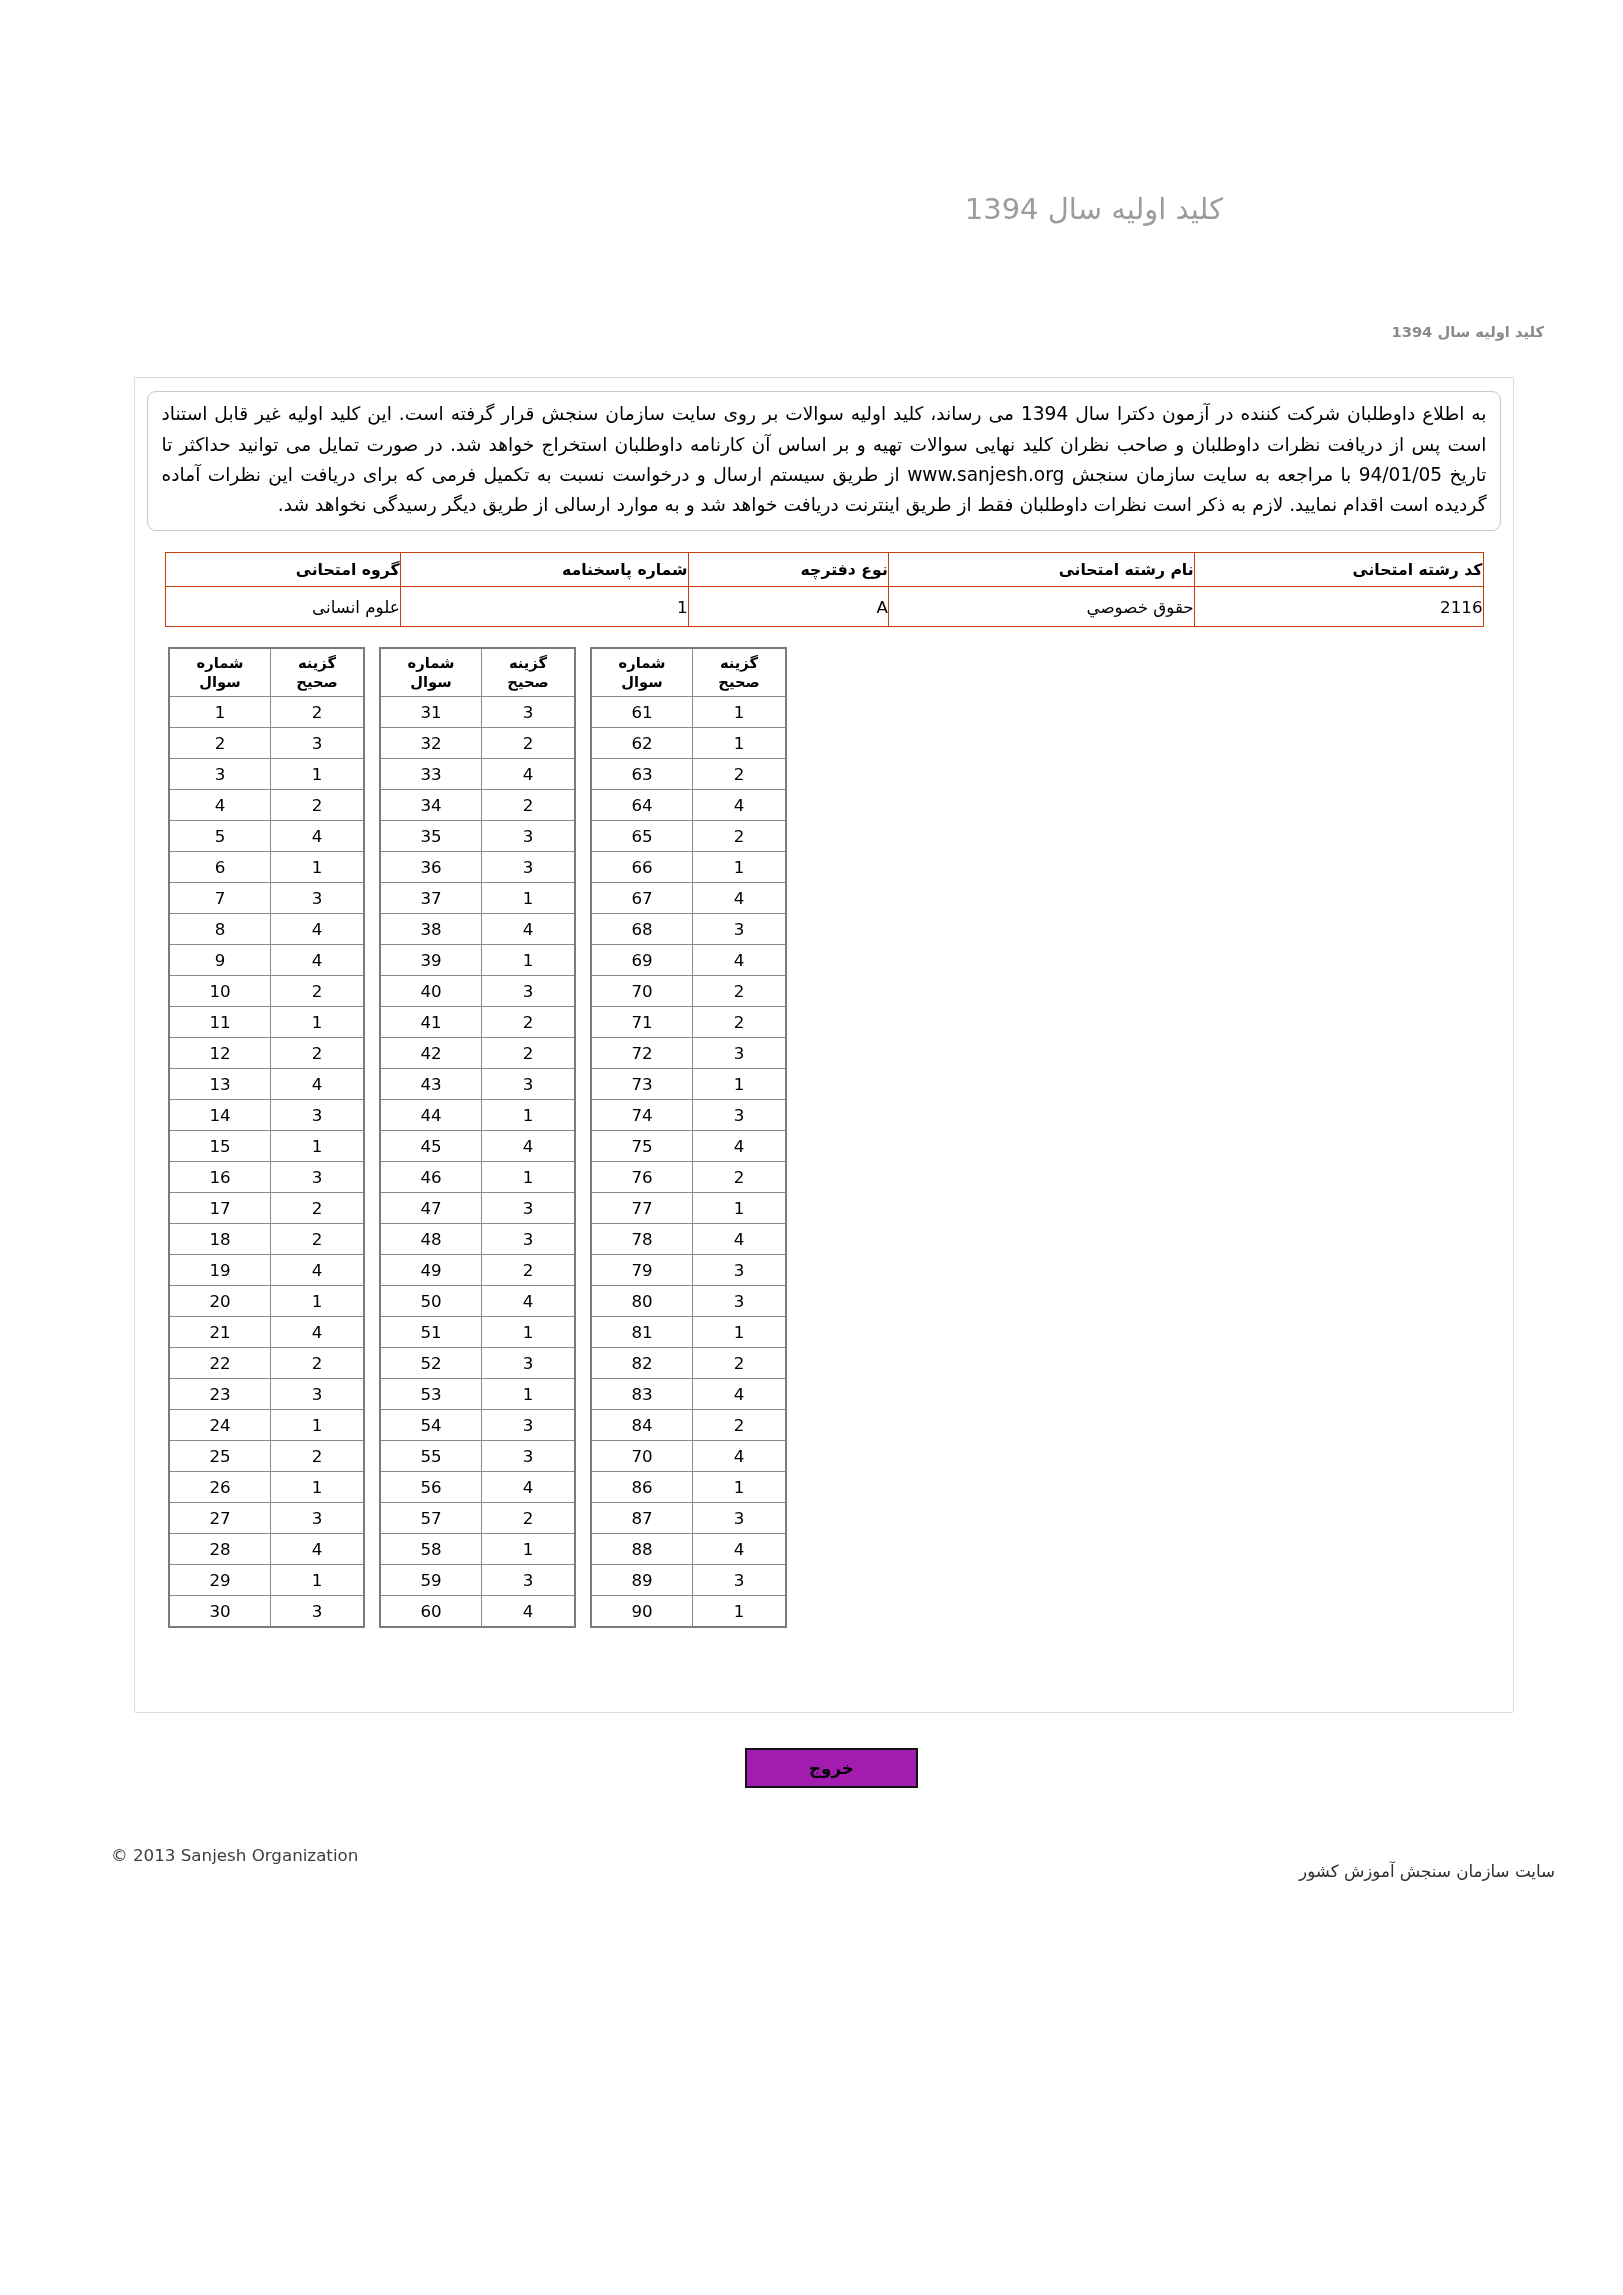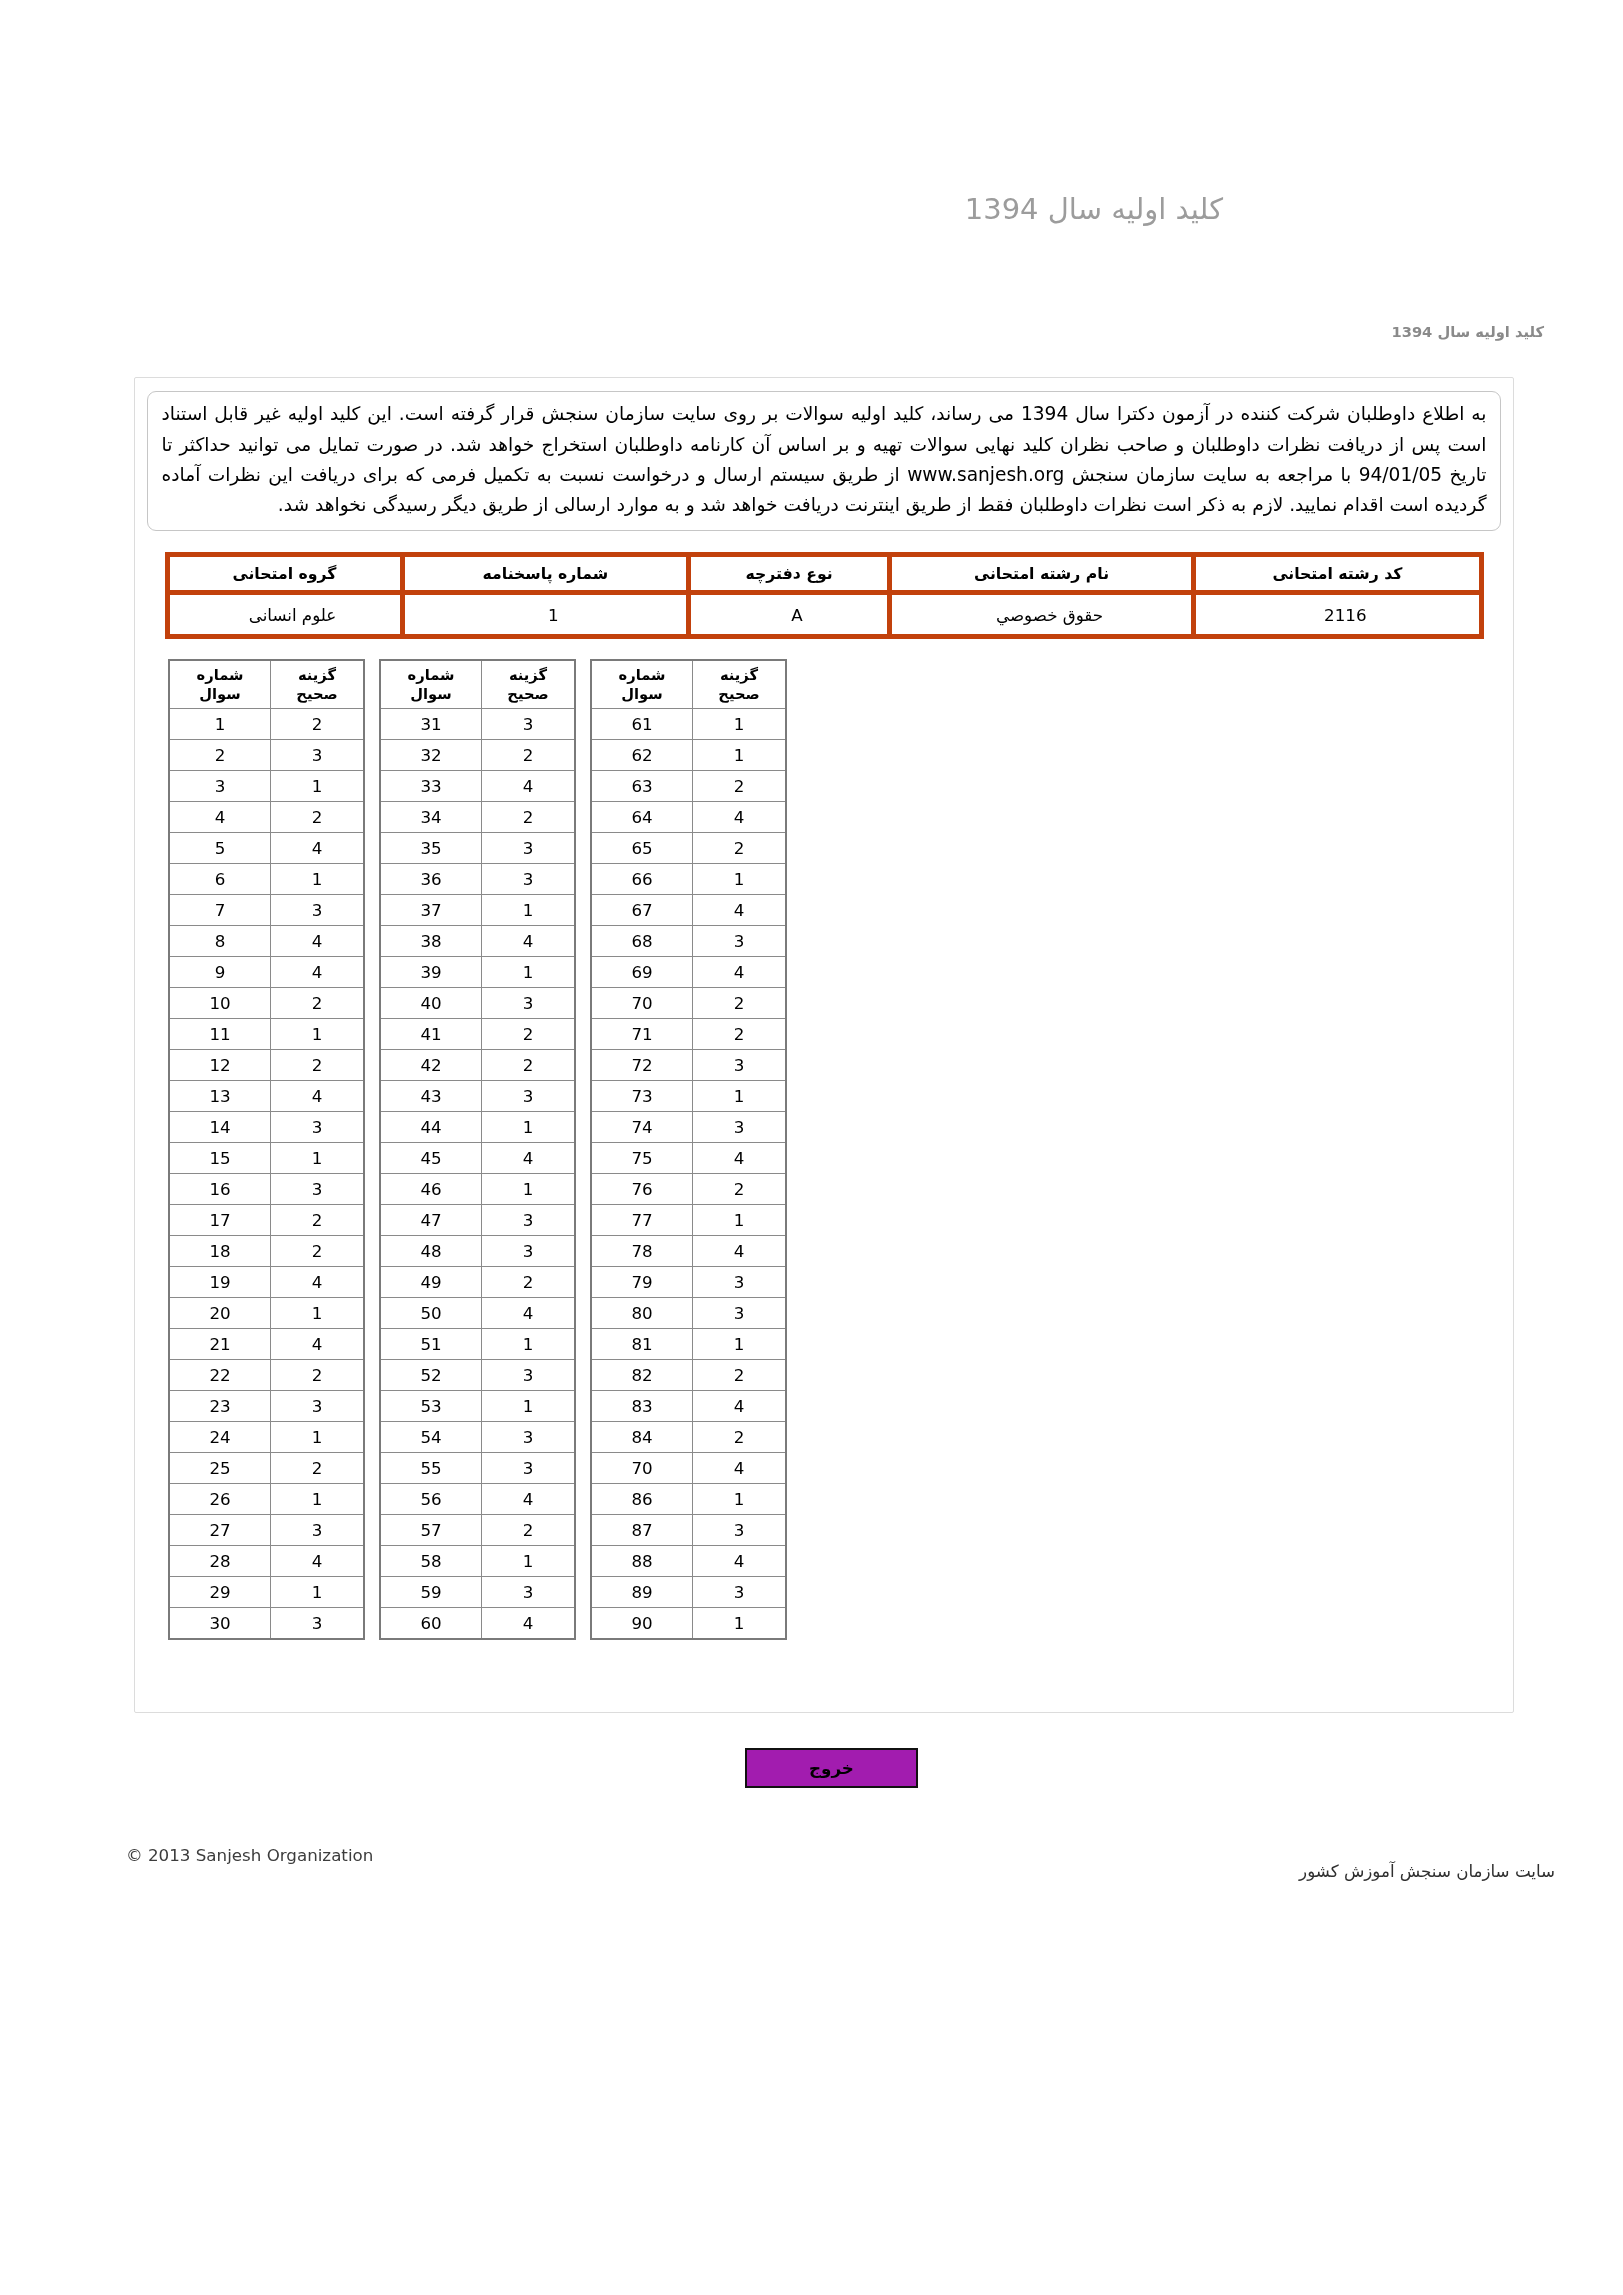--- a/index.html
+++ b/index.html
@@ -57,22 +57,22 @@
     color: #000000;
   }
   .info-table {
     margin: 21.6px auto 0 auto;
     width: 1319px;
     border-collapse: collapse;
     direction: rtl;
     background: #ffffff;
   }
   .info-table th, .info-table td {
-    border: 5px solid #c2410c;
-    text-align: center;
+    border: 1px solid #c2410c;
+    text-align: right;
     padding: 0;
   }
   .info-table th {
     height: 33px;
     font-size: 15.7px;
     font-weight: bold;
     color: #000000;
   }
   .info-table td {
     height: 39px;
@@ -130,21 +130,20 @@
     color: #000000;
     cursor: pointer;
   }
   .footer-left {
     position: absolute;
     left: 111px;
     top: 1845px;
     font-size: 16.7px;
     color: #3c3c3c;
     white-space: nowrap;
-    margin-left: 15px;
   }
   .footer-right {
     position: absolute;
     right: 68px;
     top: 1861px;
     direction: rtl;
     font-size: 16.7px;
     color: #303030;
     white-space: nowrap;
   }

